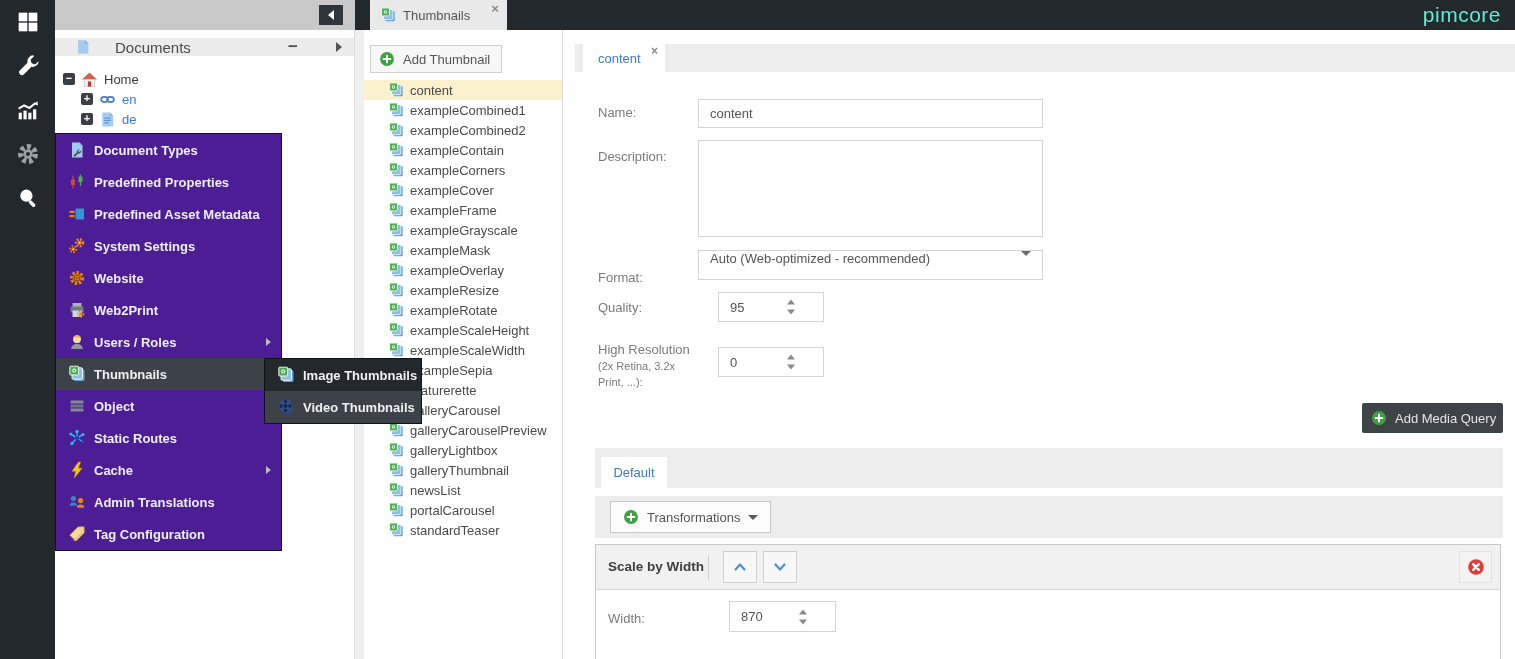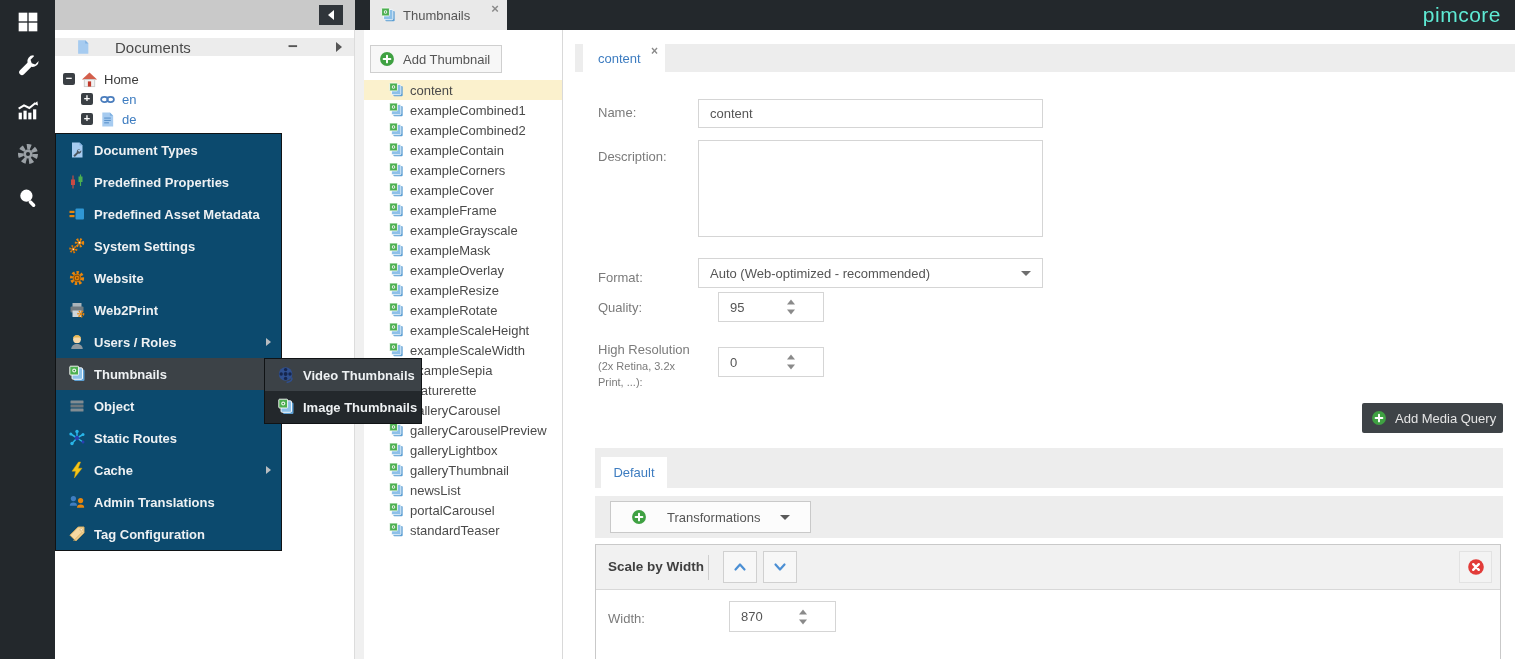--- a/index.html
+++ b/index.html
@@ -42,53 +42,53 @@
 
   
   #splitter { left:355px; top:30px; width:9px; height:629px; background:#f0f0f0; }
   #thumbs-panel { left:364px; top:30px; width:199px; height:629px; background:#fff; border-right:1px solid #d9d9d9; }
   #add-thumb-btn { left:6px; top:15px; width:132px; height:28px; background:#f7f7f7; border:1px solid #cfcfcf; display:flex; align-items:center; gap:8px; padding-left:8px; color:#555; cursor:pointer; }
   #thumb-list { left:0; top:50px; width:100%; }
   .thumb-row { height:20px; display:flex; align-items:center; gap:6px; padding-left:24px; color:#4a4a4a; cursor:pointer; white-space:nowrap; }
   .thumb-row.selected { background:#fbf1cd; }
 
   
-  #settings-menu { left:55px; top:133px; width:227px; background:#0c4a6e; border:1px solid #101315; z-index:40; }
+  #settings-menu { left:55px; top:133px; width:227px; background:#4c1d95; border:1px solid #101315; z-index:40; }
   .menu-item { height:32px; display:flex; align-items:center; gap:8px; padding-left:12px; cursor:pointer; }
   .menu-item.active { background:#3c4247; }
   .menu-label { color:#eef1f3; font-weight:bold; font-size:13px; }
   .menu-arrow { width:0; height:0; border-left:5px solid #b9bdc1; border-top:4px solid transparent; border-bottom:4px solid transparent; margin-left:auto; margin-right:10px; }
   #thumbs-submenu { left:264px; top:358px; width:158px; background:#23282c; border:1px solid #101315; z-index:41; }
 
   
   #main { left:575px; top:30px; width:940px; height:629px; background:#fff; }
   #content-tabstrip { left:0; top:14px; width:940px; height:28px; background:#ededed; }
   #content-tab { left:8px; top:0; width:82px; height:28px; background:#fff; cursor:pointer; }
   #content-tab .tab-label { position:absolute; left:15px; top:7px; color:#3d7cc0; }
   #content-tab .close-x { position:absolute; right:7px; top:2px; font-size:12px; }
 
   .form-label { position:absolute; left:23px; color:#7b7b7b; }
   .form-sub { position:absolute; left:23px; color:#7b7b7b; font-size:11px; }
   .fld { position:absolute; background:#fff; border:1px solid #d5d5d5; font-size:13px; color:#555; font-family:inherit; }
   input.fld { padding:0 11px; }
   textarea.fld { resize:none; padding:6px 11px; }
-  .selectbox { display:flex; align-items:center; padding:0 11px; cursor:pointer;margin-top:8px; }
+  .selectbox { display:flex; align-items:flex-start; padding:0 11px; cursor:pointer; }
   .selectbox .caret { margin-left:auto; width:0; height:0; border-top:5px solid #6e6e6e; border-left:5px solid transparent; border-right:5px solid transparent; }
   .spinwrap { position:absolute; }
   .spinwrap input { width:100%; height:100%; border:1px solid #d5d5d5; padding:0 11px; font-size:13px; color:#555; font-family:inherit;margin-left:20px; }
   .spin { position:absolute; right:9px; top:50%; transform:translateY(-50%); display:flex; flex-direction:column; gap:5px; cursor:pointer; }
   .spin .up { width:0; height:0; border-left:4.5px solid transparent; border-right:4.5px solid transparent; border-bottom:5px solid #8a8a8a; }
   .spin .down { width:0; height:0; border-left:4.5px solid transparent; border-right:4.5px solid transparent; border-top:5px solid #8a8a8a; }
 
   #add-media-query { left:787px; top:373px; width:141px; height:30px; background:#3e4347; color:#e5e5e5; display:flex; align-items:center; gap:8px; padding-left:9px; border-radius:2px; cursor:pointer; }
 
   #default-strip { left:20px; top:418px; width:908px; height:40px; background:#ededed; }
   #default-tab { left:6px; top:9px; width:66px; height:31px; background:#fff; color:#3d7cc0; display:flex; align-items:center; justify-content:center; cursor:pointer; }
   #transform-strip { left:20px; top:466px; width:908px; height:42px; background:#ededed; }
-  #transformations-btn { left:15px; top:5px; height:32px; background:#fcfcfc; border:1px solid #c9c9c9; display:inline-flex; align-items:center; gap:20px; padding:0 20px; color:#555; cursor:pointer; }
+  #transformations-btn { left:15px; top:5px; height:32px; background:#fcfcfc; border:1px solid #c9c9c9; display:inline-flex; align-items:center; gap:8px; padding:0 12px; color:#555; cursor:pointer; }
   #transformations-btn .caret { width:0; height:0; border-top:5px solid #5a5a5a; border-left:5px solid transparent; border-right:5px solid transparent; }
 
   #scale-panel { left:20px; top:514px; width:906px; height:160px; border:1px solid #c9c9c9; background:#fff; }
   #scale-header { left:0; top:0; width:100%; height:45px; background:#f1f1f1; border-bottom:1px solid #d8d8d8; }
   #scale-title { position:absolute; left:12px; top:14px; font-weight:bold; color:#404040; font-size:13.5px; }
   #scale-divider { position:absolute; left:112px; top:10px; width:1px; height:25px; background:#cfcfcf; }
   .mini-btn { position:absolute; top:6px; width:34px; height:32px; background:#f7f7f7; border:1px solid #d0d0d0; display:flex; align-items:center; justify-content:center; cursor:pointer; }
   #scale-up { left:127px; } #scale-down { left:167px; }
   #scale-delete { position:absolute; right:8px; top:6px; width:33px; height:32px; background:#f3f3f3; border:1px solid #e2e2e2; display:flex; align-items:center; justify-content:center; cursor:pointer; }
 </style>
@@ -674,45 +674,45 @@
           <path d="M2 10.2L10.2 2H16v5.8L7.8 16z" fill="#f6d9a2" stroke="#d9ae5f" stroke-width="1"></path>
           <circle cx="13.2" cy="4.8" r="1.2" fill="#fff" stroke="#d9ae5f" stroke-width="0.8"></circle>
           <path d="M5.5 16L14.5 7" stroke="#d9ae5f" stroke-width="1" fill="none"></path>
         </svg>
       </span>
      <span class="menu-label">Tag Configuration</span>
 
    </div>
   </div>
 <div id="thumbs-submenu" class="abs">
+    <div class="menu-item">
+     <span class="icon ">
+        <svg viewBox="0 0 18 18">
+          <rect x="6" y="4.5" width="10.5" height="11.5" rx="1.2" fill="#5d9fd3"></rect>
+          <rect x="4" y="2.8" width="10.5" height="11.5" rx="1.2" fill="#8cc0e8" stroke="#fff" stroke-width="0.9"></rect>
+          <rect x="1.8" y="1.2" width="8.8" height="8.8" rx="0.8" fill="#4caf50" stroke="#fff" stroke-width="0.9"></rect>
+          <circle cx="6.2" cy="5.6" r="2" fill="#e8f5e9"></circle>
+          <circle cx="6.2" cy="5.6" r="0.8" fill="#2e7d32"></circle>
+        </svg>
+      </span>
+     <span class="menu-label">Image Thumbnails</span>
+   </div>
     <div class="menu-item active">
      <span class="icon ">
         <svg viewBox="0 0 18 18">
           <circle cx="8.6" cy="8" r="6.8" fill="#2f4f8f"></circle>
           <circle cx="8.6" cy="8" r="1.9" fill="#16264d"></circle>
           <circle cx="8.6" cy="3.6" r="1.7" fill="#16264d"></circle>
           <circle cx="8.6" cy="12.4" r="1.7" fill="#16264d"></circle>
           <circle cx="4.2" cy="8" r="1.7" fill="#16264d"></circle>
           <circle cx="13" cy="8" r="1.7" fill="#16264d"></circle>
           <path d="M14.6 11.5q1.8 3.4-5 5" fill="none" stroke="#2f4f8f" stroke-width="1.6"></path>
         </svg>
       </span>
      <span class="menu-label">Video Thumbnails</span>
-   </div>
-    <div class="menu-item">
-     <span class="icon ">
-        <svg viewBox="0 0 18 18">
-          <rect x="6" y="4.5" width="10.5" height="11.5" rx="1.2" fill="#5d9fd3"></rect>
-          <rect x="4" y="2.8" width="10.5" height="11.5" rx="1.2" fill="#8cc0e8" stroke="#fff" stroke-width="0.9"></rect>
-          <rect x="1.8" y="1.2" width="8.8" height="8.8" rx="0.8" fill="#4caf50" stroke="#fff" stroke-width="0.9"></rect>
-          <circle cx="6.2" cy="5.6" r="2" fill="#e8f5e9"></circle>
-          <circle cx="6.2" cy="5.6" r="0.8" fill="#2e7d32"></circle>
-        </svg>
-      </span>
-     <span class="menu-label">Image Thumbnails</span>
    </div>
   </div>
 
 <div id="main" class="abs">
   <div id="content-tabstrip" class="abs">
     <div id="content-tab" class="abs">
       <span class="tab-label">content</span>
       <span class="close-x">×</span>
     </div>
   </div>

